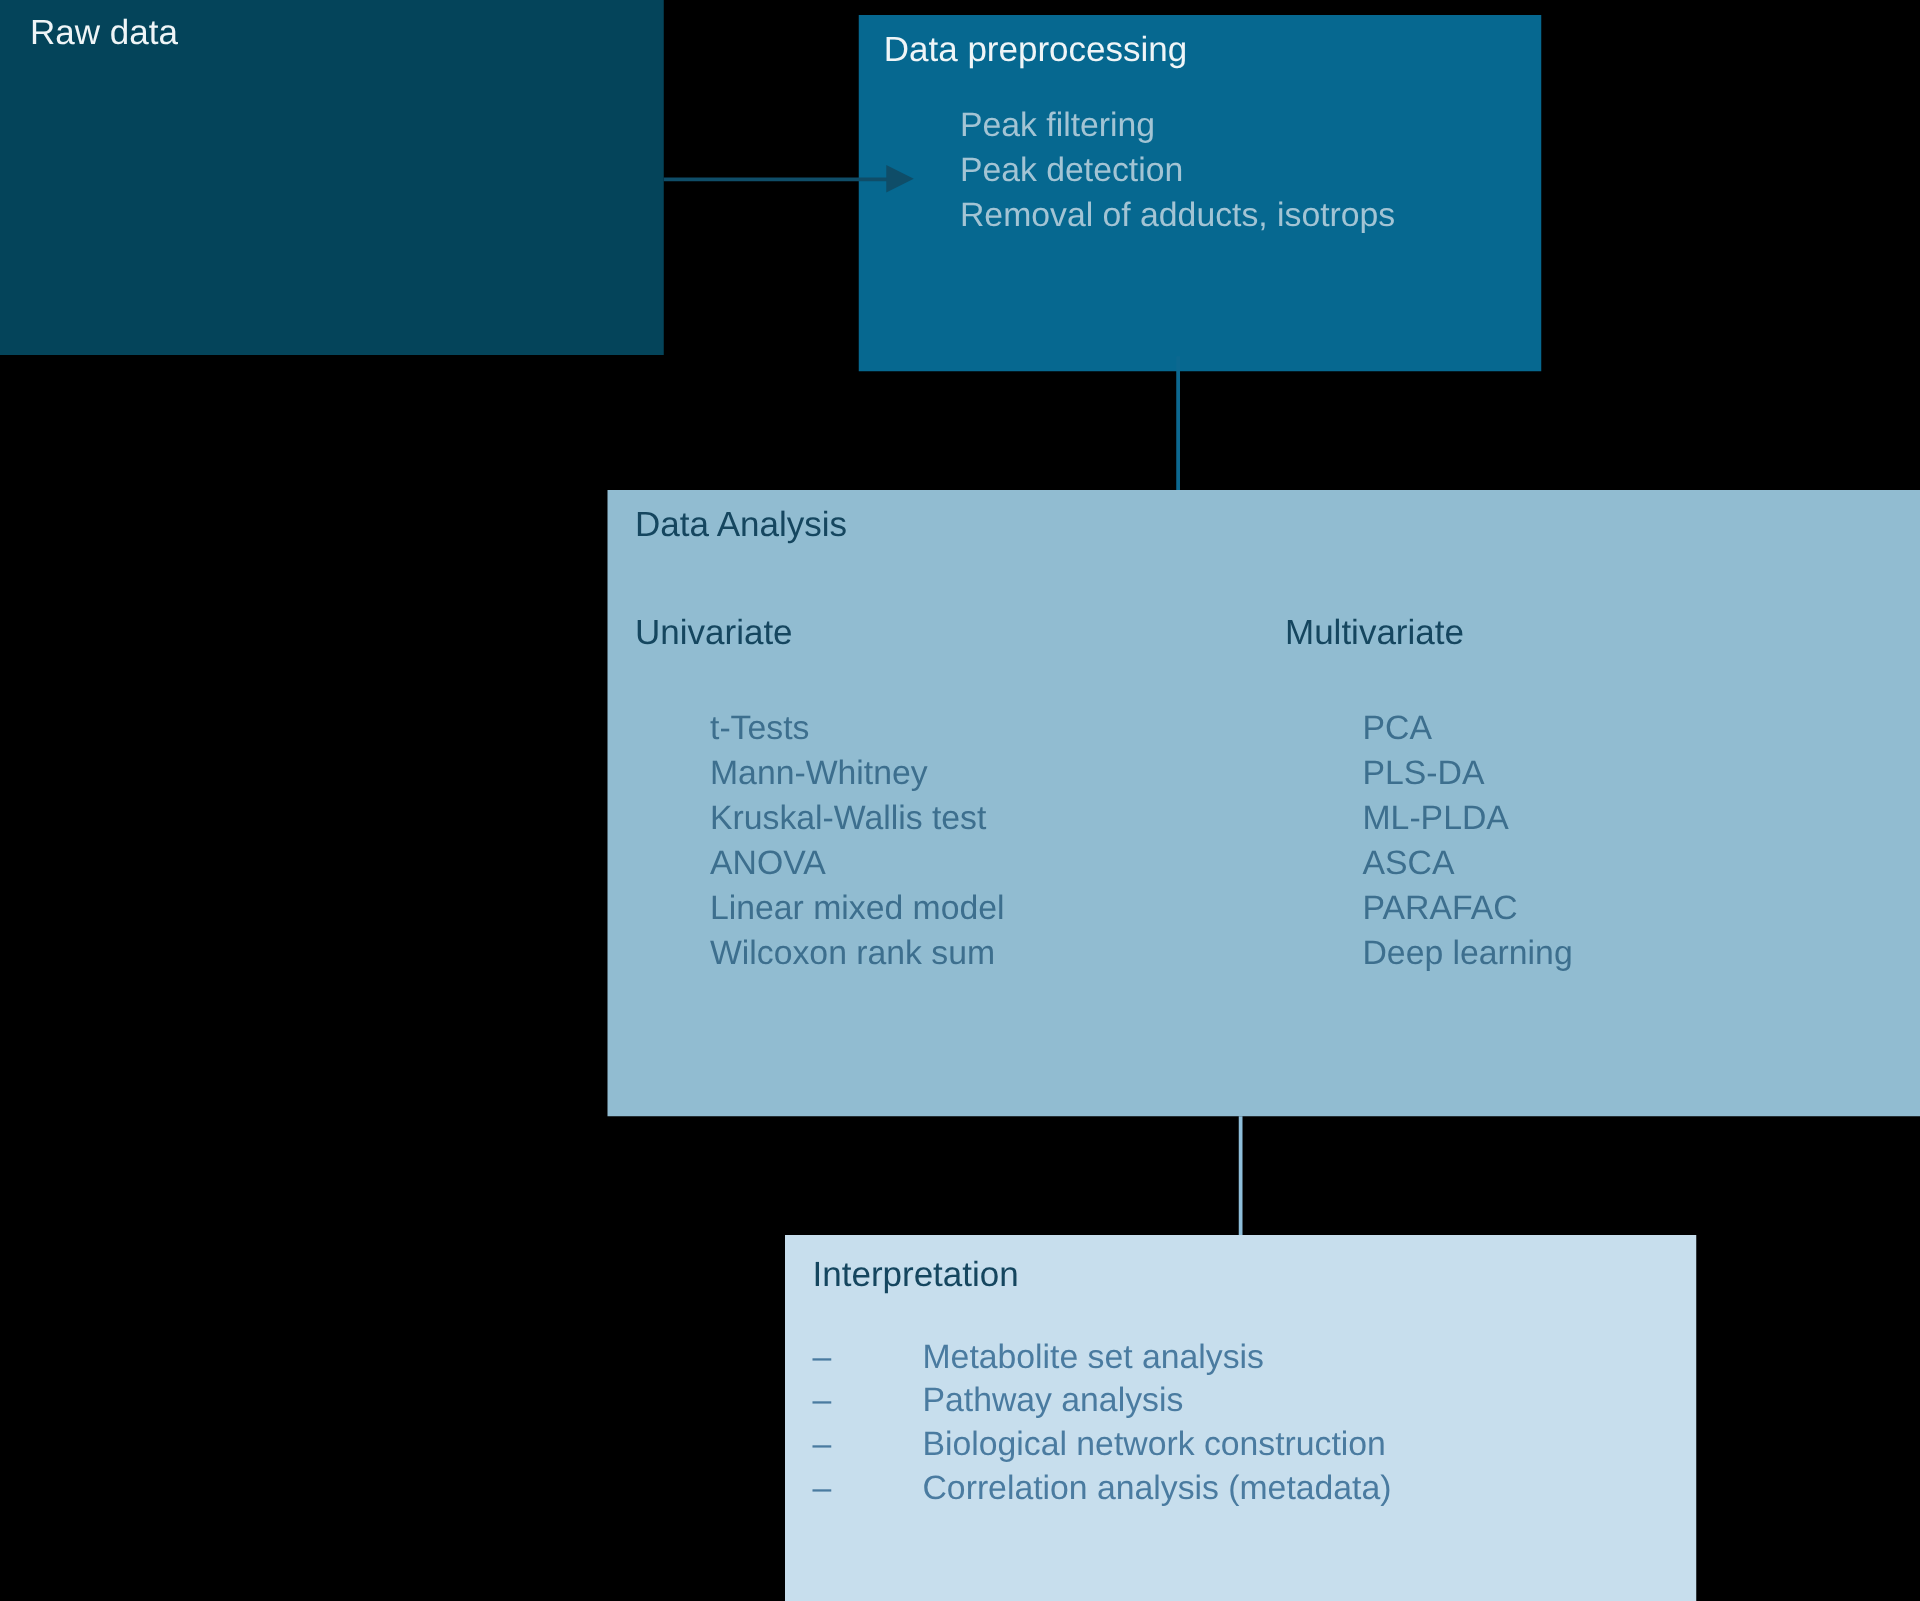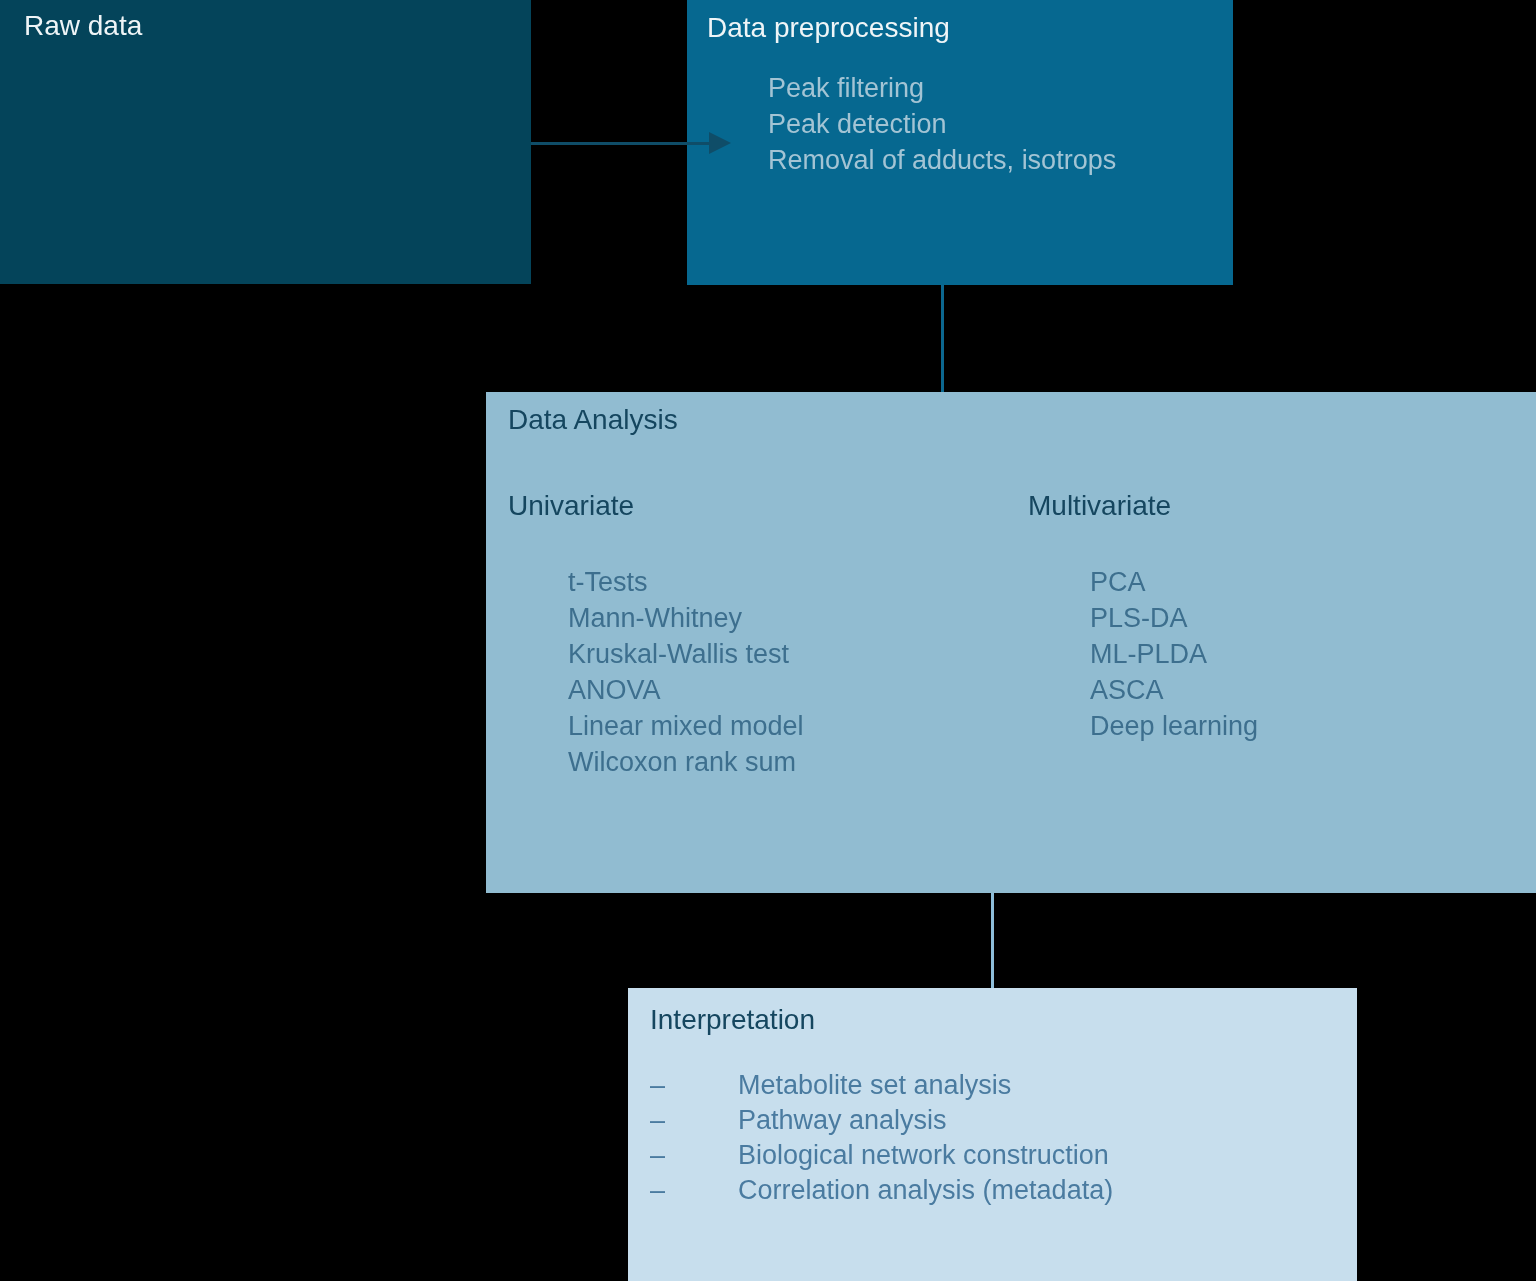--- a/index.html
+++ b/index.html
@@ -18,21 +18,21 @@
   .box {
     position: absolute;
     box-sizing: border-box;
   }
   .box-raw {
     left: 0; top: 0;
     width: 531px; height: 284px;
     background: var(--raw-box, #04445A);
   }
   .box-preproc {
-    left: 687px; top: 0;
+    left: 687px; top: 12px;
     width: 546px; height: 285px;
     background: var(--preprocessing-box, #066890);
   }
   .box-analysis {
     left: 486px; top: 392px;
     width: 1050px; height: 501px;
     background: var(--analysis-box, #91BCD1);
   }
   .box-interp {
     left: 628px; top: 988px;
@@ -183,20 +183,21 @@
         </div>
     </div>
 
     <div class="col col-multi">
       <div class="subtitle">Multivariate</div>
       <div class="col-list">
           <div class="list-row">PCA</div>
           <div class="list-row">PLS-DA</div>
           <div class="list-row">ML-PLDA</div>
           <div class="list-row">ASCA</div>
+          <div class="list-row">PARAFAC</div>
           <div class="list-row">Deep learning</div>
         </div>
     </div>
   </div>
 
   <div class="arrow-line v-arrow2-line"></div>
   <div class="v-arrow2-head"></div>
 
   <div class="box box-interp">
     <div class="title title-dark interp-title">Interpretation</div>

